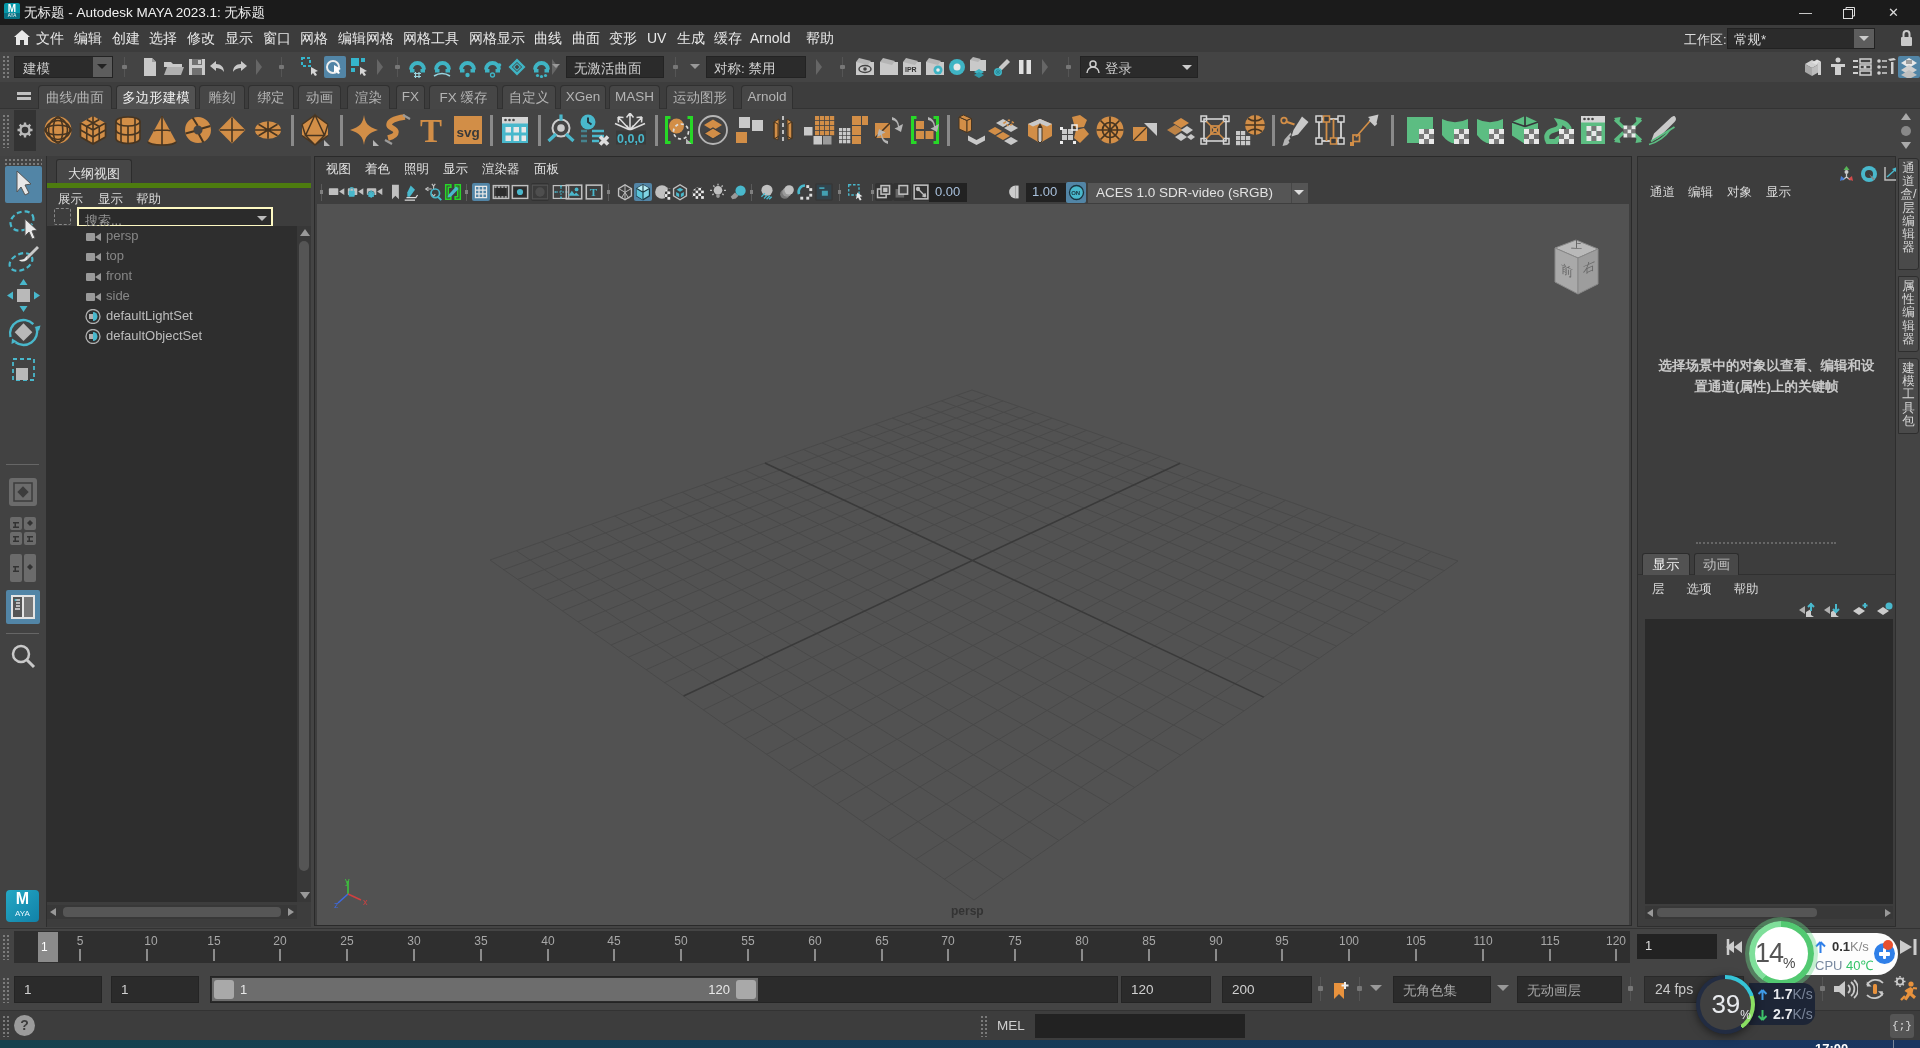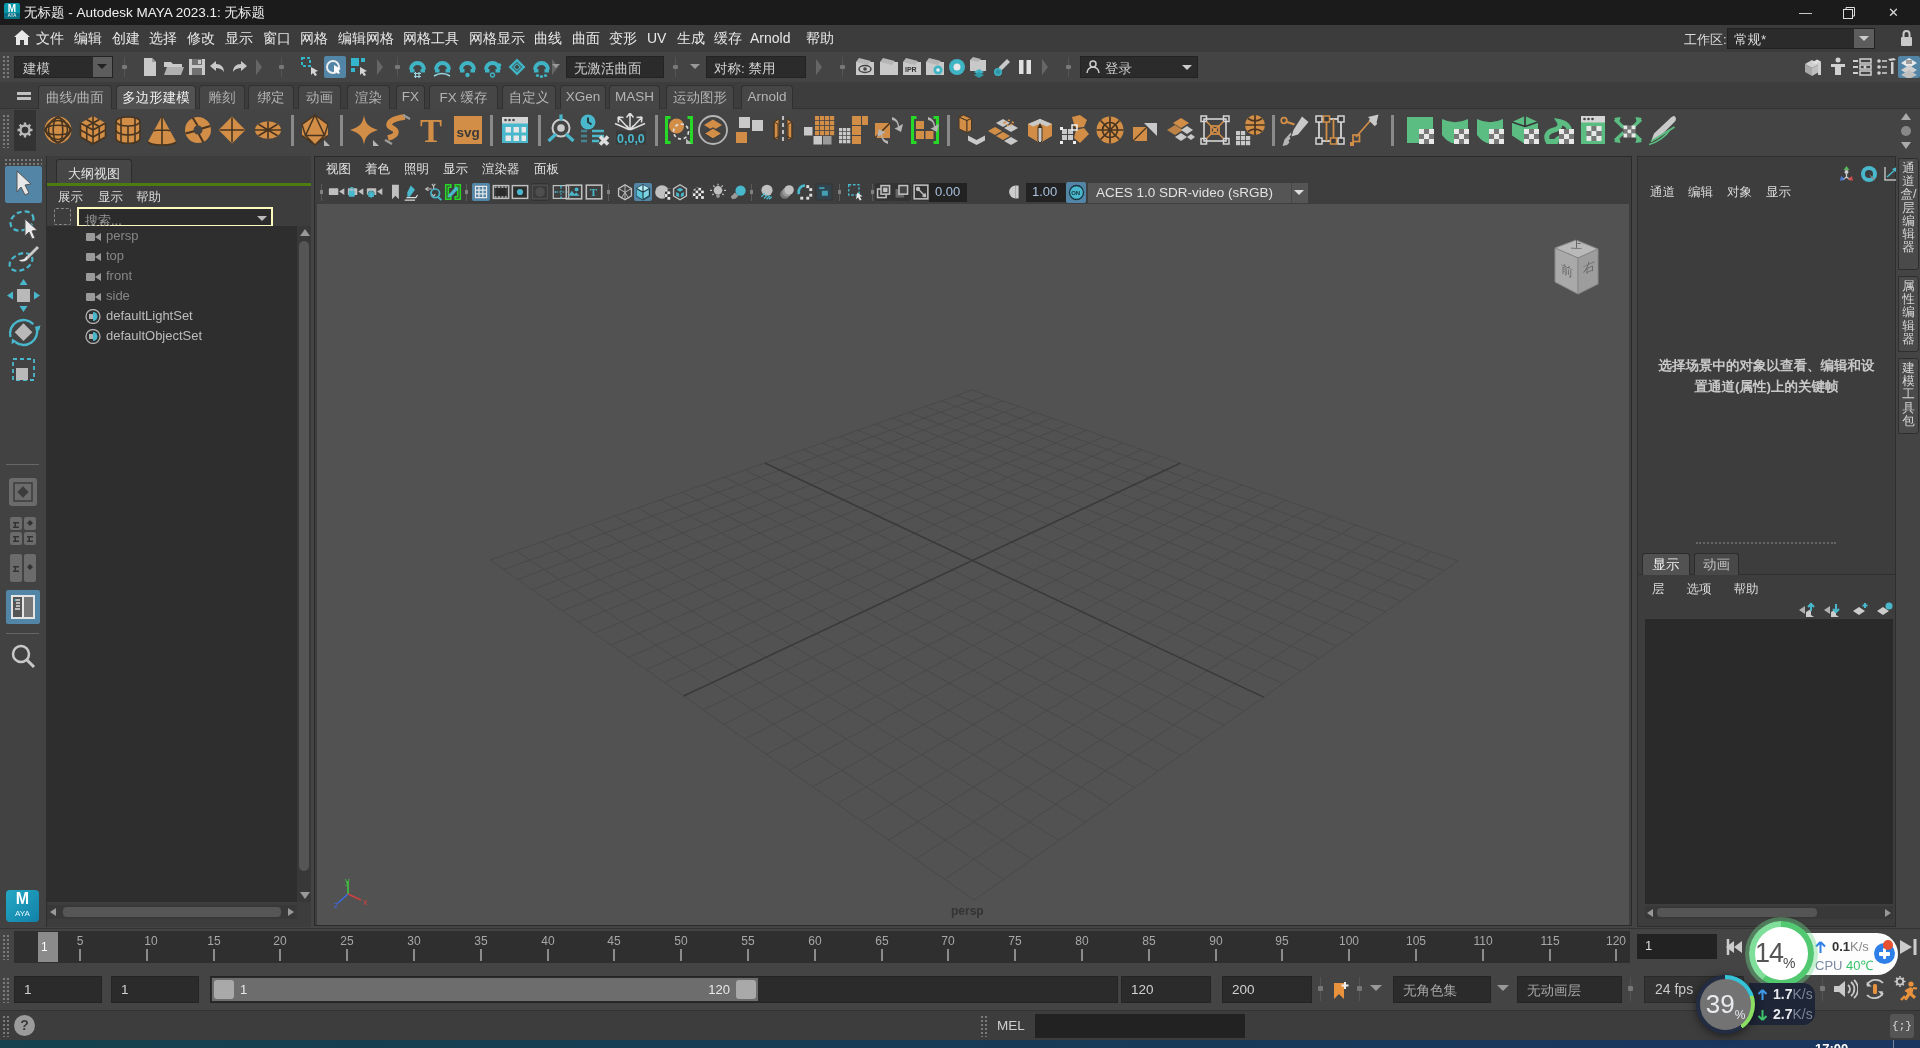--- a/index.html
+++ b/index.html
@@ -64,21 +64,21 @@
 
 
 #toolbox { position:absolute; left:0; top:0; width:46px; height:771px; background:#424242; }
 .tool { position:absolute; left:5px; width:37px; height:37px; }
 #toolbox hr { position:absolute; left:6px; width:33px; border:none; border-top:1px solid #666; }
 .laybtn { position:absolute; left:9px; width:28px; }
 
 
 #outliner { position:absolute; left:46px; top:0; width:265px; height:771px; background:#3d3d3d; border-left:1px solid #2e2e2e; }
 #ol-tab { position:absolute; left:9px; top:3px; width:76px; height:24px; background:#464646; border:1px solid #2c2c2c; border-bottom:none; border-radius:3px 3px 0 0; color:#e4e4e4; font-size:13px; text-align:center; padding-top:5px; }
-#ol-menus { position:absolute; left:0px; top:27px; width:265px; height:22px; border-top:3px solid #4d7c0f; color:#dadada; font-size:12.5px; }
+#ol-menus { position:absolute; left:0px; top:27px; width:265px; height:22px; border-top:5px solid #4d7c0f; color:#dadada; font-size:12.5px; }
 #ol-menus span { position:absolute; top:3px; }
 #ol-search { position:absolute; left:30px; top:51px; width:196px; height:20px; background:#2b2b2b; border:2px solid #fef9c3; }
 #ol-search span { position:absolute; left:6px; top:3px; color:#9a9a9a; font-size:13px; }
 #ol-search .arr { position:absolute; right:4px; top:7px; border:5px solid transparent; border-top-color:#bbb; }
 #ol-sicon { position:absolute; left:7px; top:52px; width:17px; height:17px; border:1.5px dashed #888; border-radius:2px; }
 #ol-list { position:absolute; left:0px; top:70px; width:250px; height:676px; background:#2e2e2e; }
 #ol-vscroll { position:absolute; left:250px; top:70px; width:15px; height:676px; background:#383838; }
 #ol-vthumb { position:absolute; left:2px; top:15px; width:10px; height:630px; background:#555; border-radius:5px; }
 #ol-hscroll { position:absolute; left:0px; top:749px; width:250px; height:14px; background:#383838; }
 #ol-hthumb { position:absolute; left:16px; top:2px; width:218px; height:10px; background:#565656; border-radius:4px; }
@@ -158,21 +158,21 @@
 
 #gauge14 { position:absolute; left:1749px; top:921px; width:65px; height:65px; border-radius:50%;
   background:conic-gradient(#52c971 0 60%, #7fdf9a 60% 100%); box-shadow:0 0 0 4px rgba(110,220,140,.4); }
 #gauge14 .inner { position:absolute; left:6px; top:6px; width:53px; height:53px; border-radius:50%; background:#fff; text-align:left; }
 #gauge14 .inner span { color:#555; font-size:27px; letter-spacing:-1px; }
 #gauge14 .inner sub { color:#4a4a4a; font-size:14px; }
 #pill14 { position:absolute; left:1786px; top:933px; width:112px; height:42px; background:#fdfdfd; border-radius:21px; }
 #gauge39 { position:absolute; left:1696px; top:975px; width:59px; height:59px; border-radius:50%; background:#222c42; box-shadow:0 2px 8px rgba(0,0,0,.5); }
 #gauge39 .arc { position:absolute; left:0; top:0; width:59px; height:59px; border-radius:50%;
   background:conic-gradient(#35c4d7 0 20%, #8adf62 20% 40%, transparent 40%); }
-#gauge39 .inner { position:absolute; left:4px; top:4px; width:51px; height:51px; border-radius:50%; background:#737373; text-align:center; }
+#gauge39 .inner { position:absolute; left:4px; top:4px; width:51px; height:51px; border-radius:50%; background:#404040; text-align:right; }
 #gauge39 .inner span { color:#e8eaee; font-size:26px; }
 #gauge39 .inner sub { color:#e8eaee; font-size:12px; }
 #pill39 { position:absolute; left:1749px; top:983px; width:66px; height:42px; background:#1d2536; border-radius:0 12px 12px 0; }
 </style>
 </head>
 <body>
 <div id="app">
 
 <div id="titlebar">
   <div id="mayaico">

